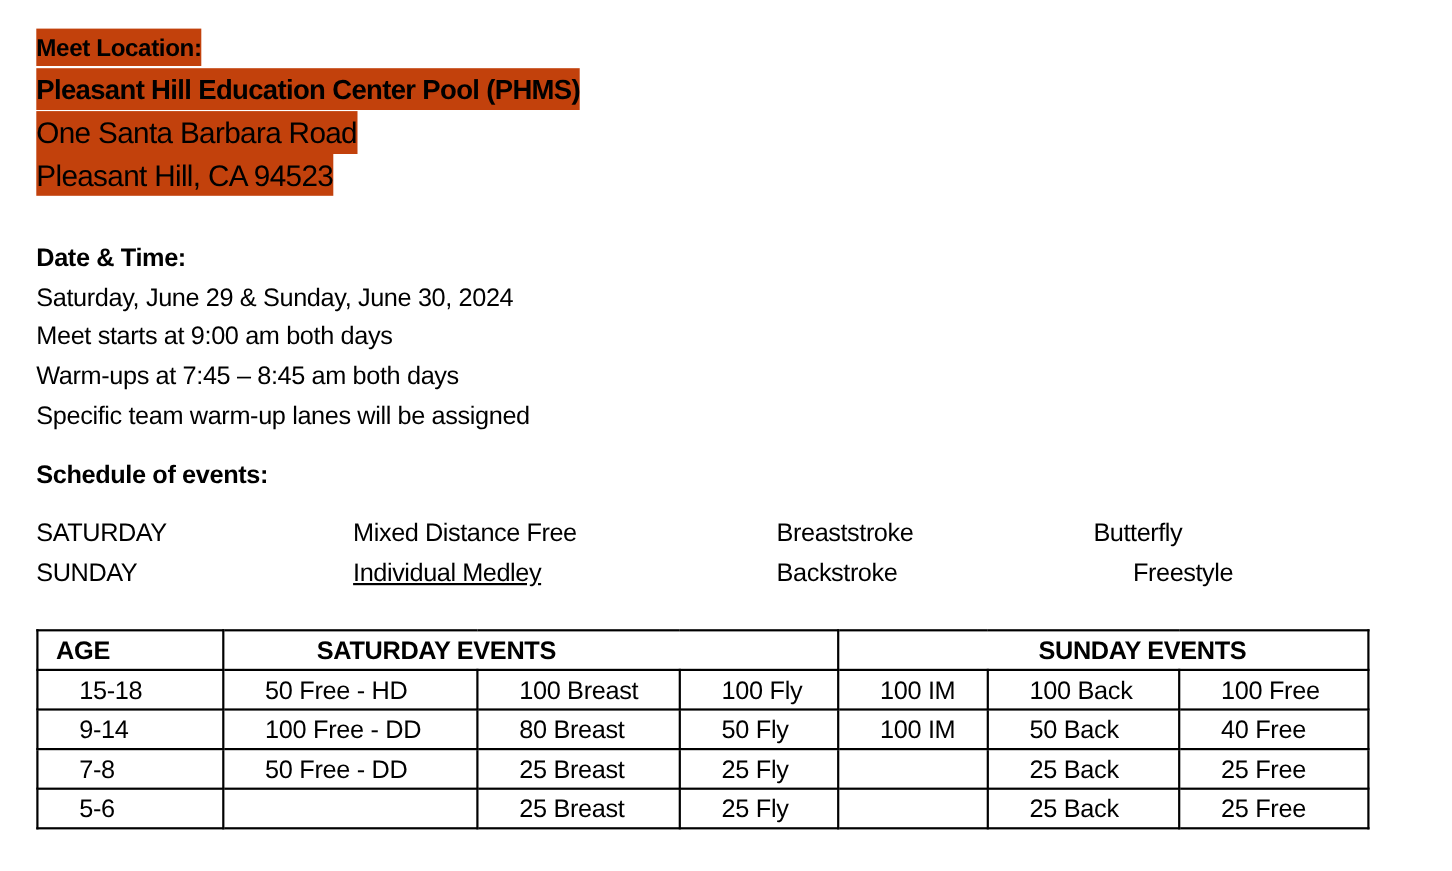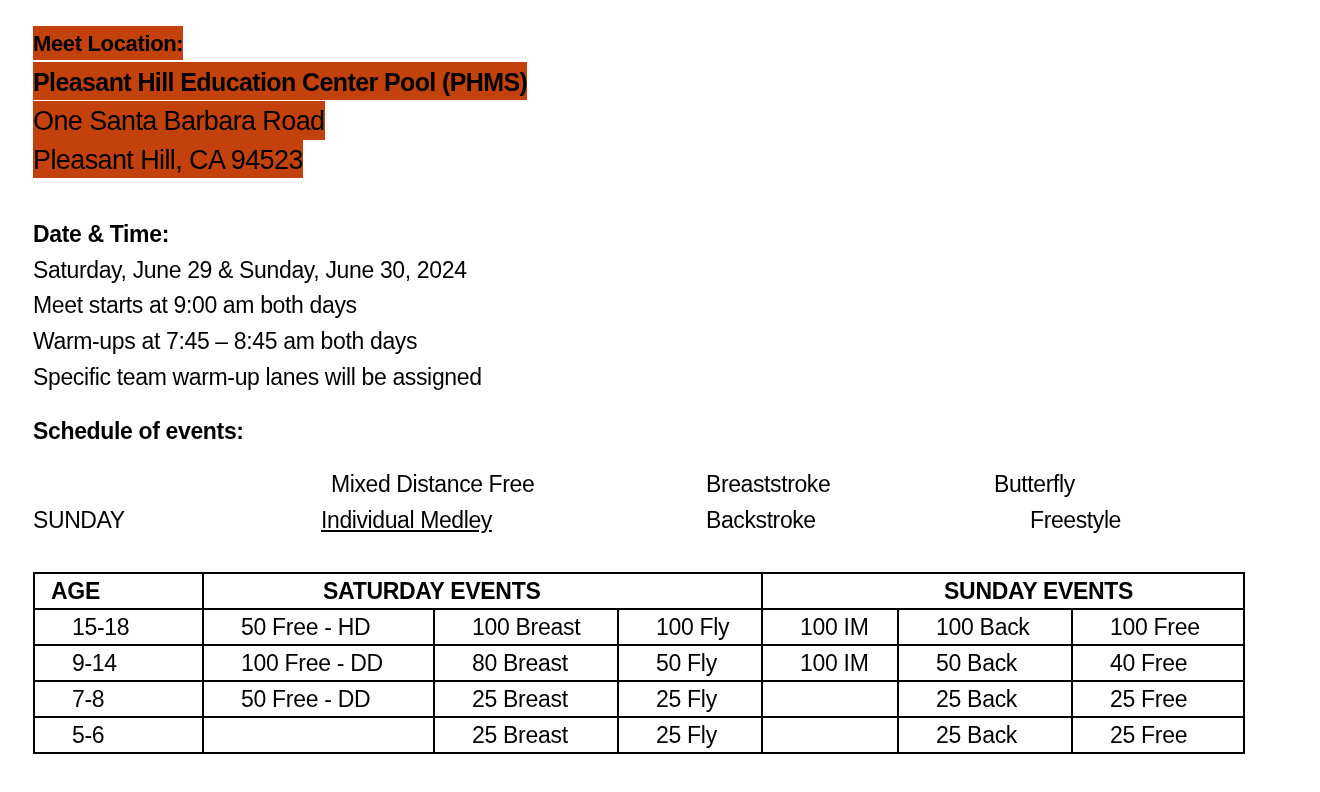--- a/index.html
+++ b/index.html
@@ -30,41 +30,42 @@
       width: 1210px;
       font-size: 23px; letter-spacing: -0.3px;
     }
     table.events td, table.events th {
       border: 2px solid #000; height: 34px; padding: 0 0 0 37px;
       text-align: left; white-space: nowrap; vertical-align: middle;
       line-height: 34px;
     }
     table.events th { font-weight: bold; }
     table.events th.age { padding-left: 16px; }
-    table.events th.sat { padding-left: 119px; }
+    table.events th.sat { padding-left: 84px; }
     table.events th.sun { padding-left: 181px; }
   </style>
 </head>
 <body>
 
 <div class="txt bold hl loc1">Meet Location:</div>
 <div class="txt bold hl loc2">Pleasant Hill Education Center Pool (PHMS)</div>
 <div class="txt hl loc3">One Santa Barbara Road</div>
 <div class="txt hl loc4">Pleasant Hill, CA 94523</div>
 
 <div class="txt bold" style="top:216px;">Date &amp; Time:</div>
 <div class="txt" style="top:252px;">Saturday, June 29 &amp; Sunday, June 30, 2024</div>
 <div class="txt" style="top:287px;">Meet starts at 9:00 am both days</div>
 <div class="txt" style="top:323px;">Warm-ups at 7:45 – 8:45 am both days</div>
 <div class="txt" style="top:359px;">Specific team warm-up lanes will be assigned</div>
 
 <div class="txt bold" style="top:413px;">Schedule of events:</div>
 
 <div class="sched-row" style="top:466px;">
-  <span class="sched-cell" style="left:331px;">Mixed Distance Free</span>
+  <span class="sched-cell" style="left:33px;">SATURDAY</span>
+  <span class="sched-cell" style="left:321px;">Mixed Distance Free</span>
   <span class="sched-cell" style="left:706px;">Breaststroke</span>
   <span class="sched-cell" style="left:994px;">Butterfly</span>
 </div>
 <div class="sched-row" style="top:502px;">
   <span class="sched-cell" style="left:33px;">SUNDAY</span>
   <span class="sched-cell" style="left:321px;text-decoration:underline;">Individual Medley</span>
   <span class="sched-cell" style="left:706px;">Backstroke</span>
   <span class="sched-cell" style="left:1030px;">Freestyle</span>
 </div>
 

